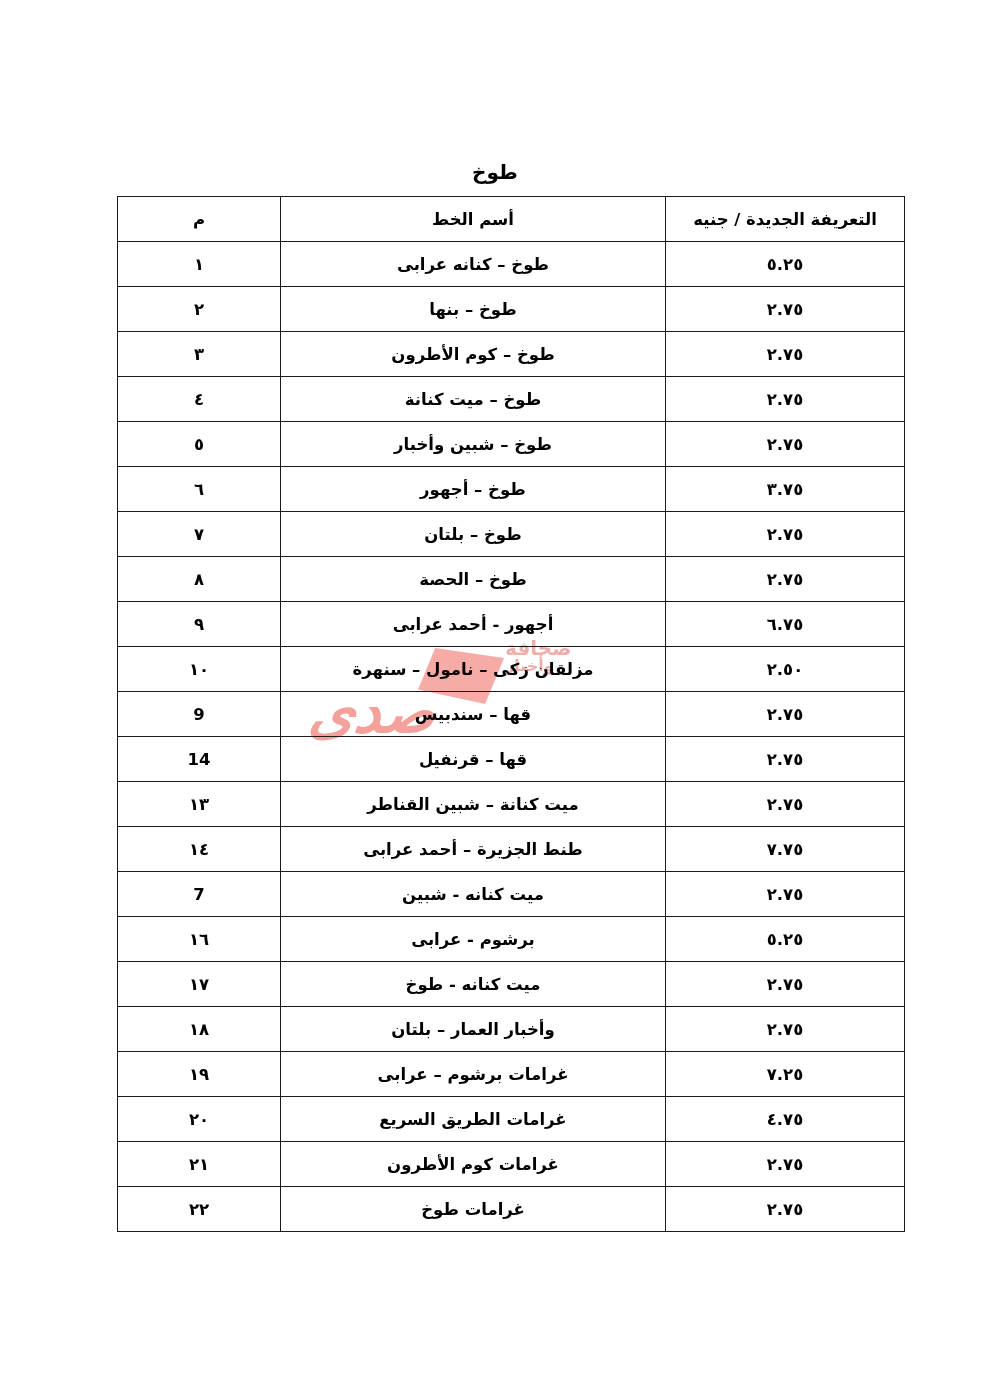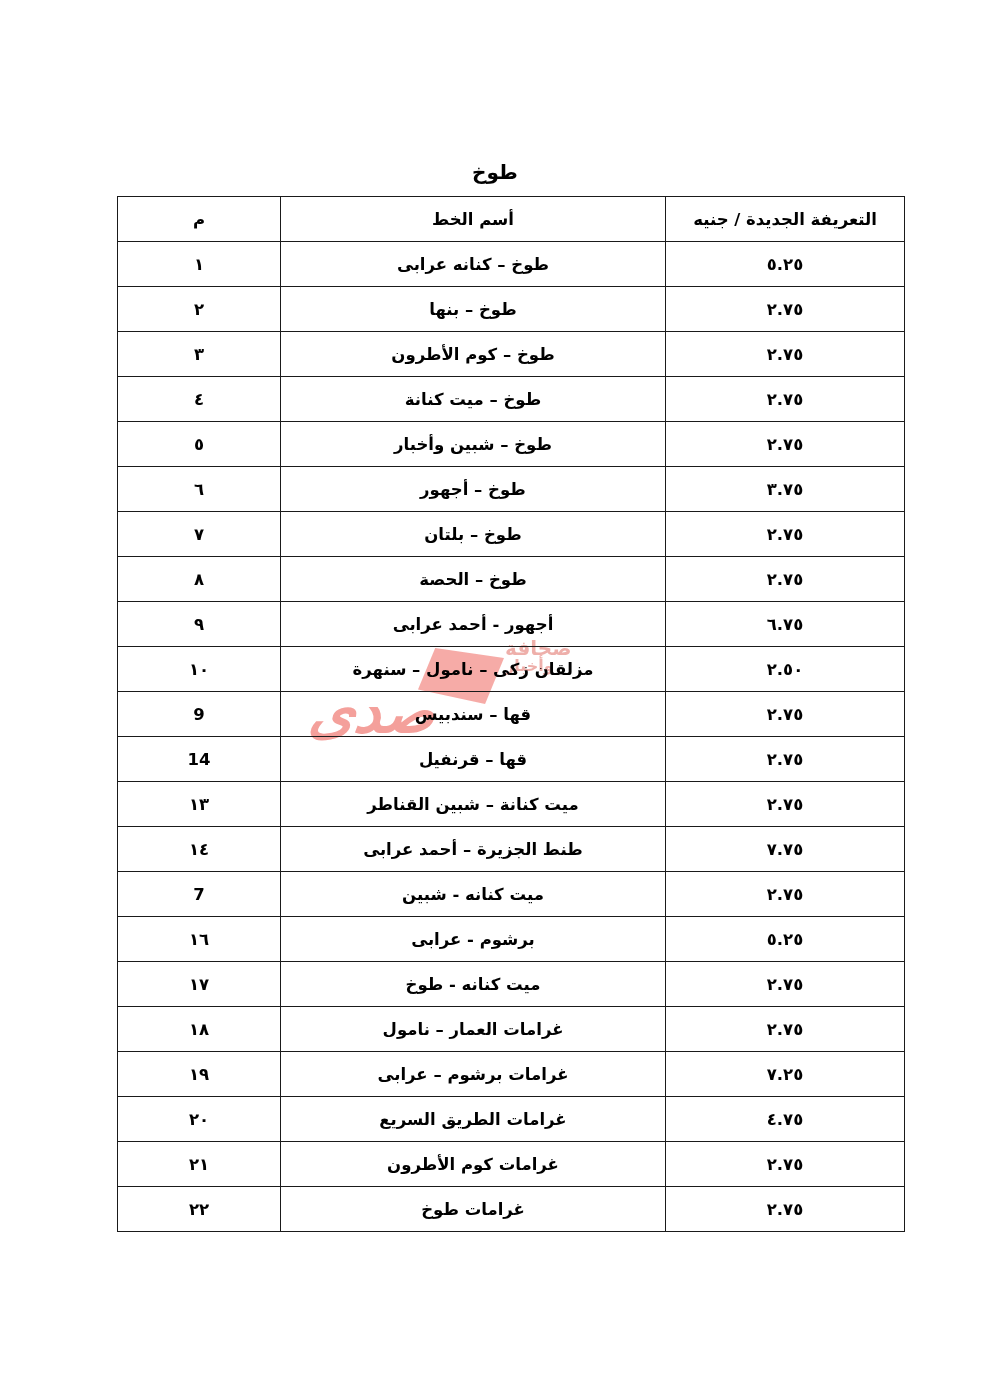--- a/index.html
+++ b/index.html
@@ -222,21 +222,21 @@
             <td class="cell-name">برشوم -  عرابى</td>
             <td class="cell-num">١٦</td>
           </tr>
           <tr>
             <td class="cell-fare">٢.٧٥</td>
             <td class="cell-name">ميت كنانه - طوخ</td>
             <td class="cell-num">١٧</td>
           </tr>
           <tr>
             <td class="cell-fare">٢.٧٥</td>
-            <td class="cell-name">غرامات العمار – نامول</td>
+            <td class="cell-name">وأخبار العمار – بلتان</td>
             <td class="cell-num">١٨</td>
           </tr>
           <tr>
             <td class="cell-fare">٧.٢٥</td>
             <td class="cell-name">غرامات برشوم – عرابى</td>
             <td class="cell-num">١٩</td>
           </tr>
           <tr>
             <td class="cell-fare">٤.٧٥</td>
             <td class="cell-name">غرامات الطريق السريع</td>

